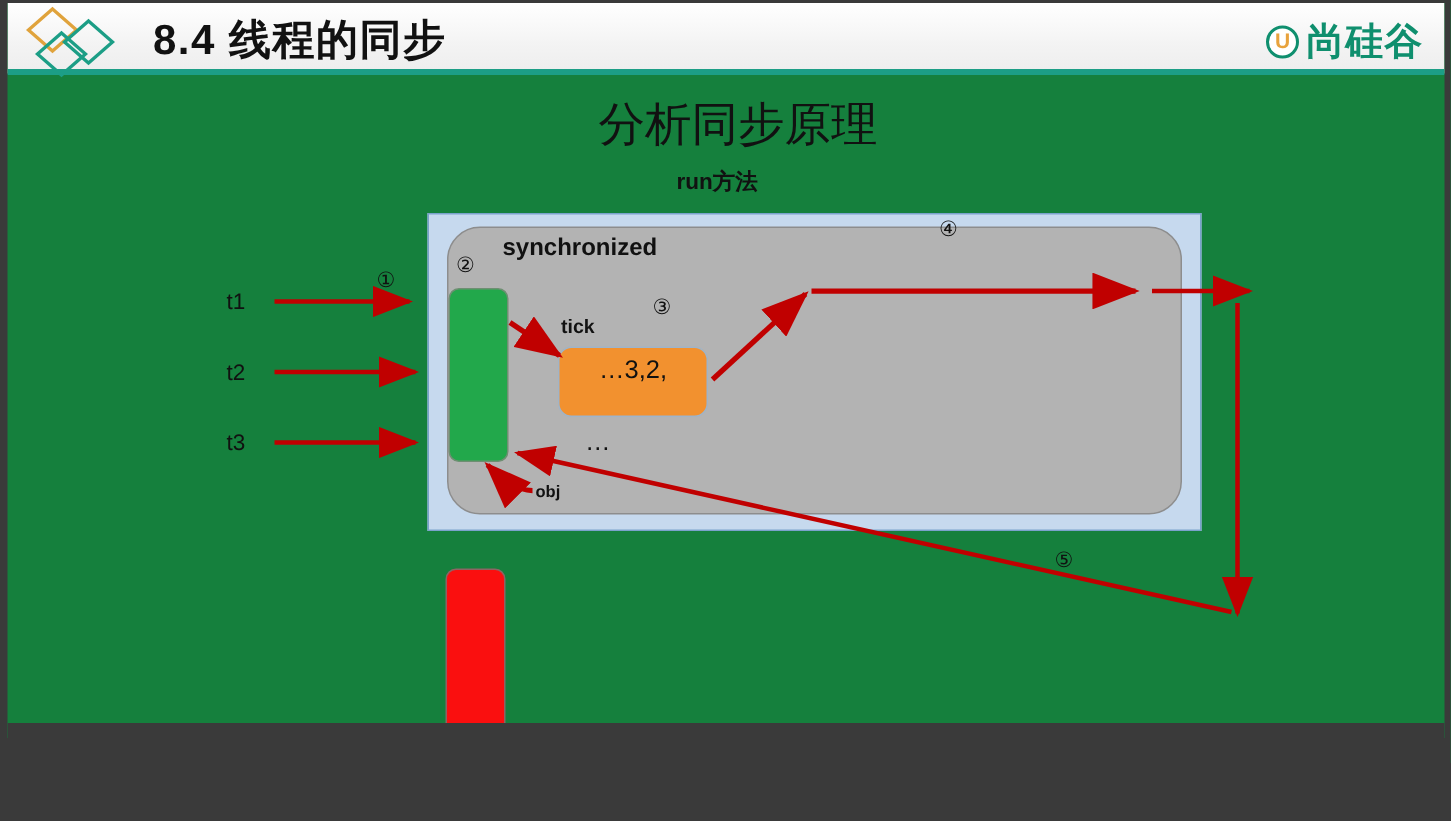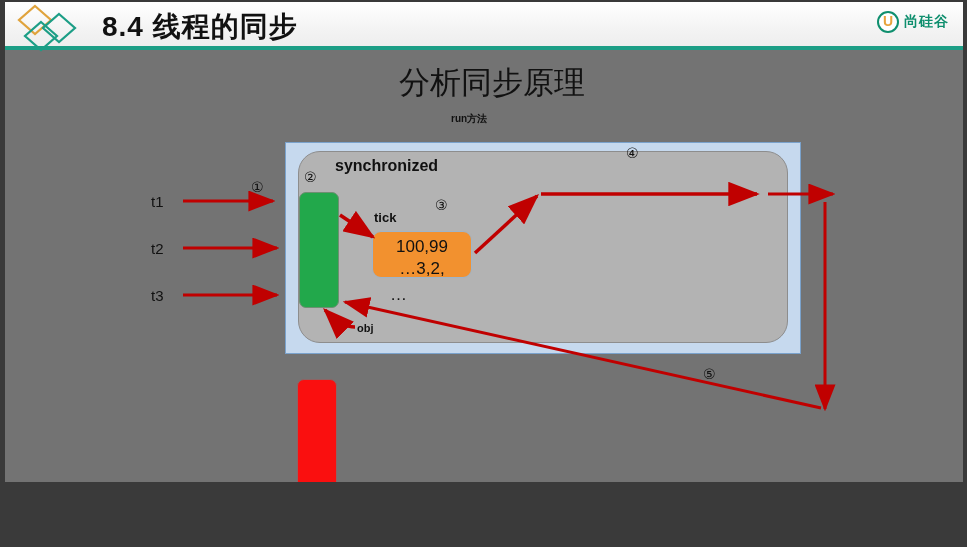--- a/index.html
+++ b/index.html
@@ -5,21 +5,21 @@
   * { box-sizing: border-box; margin: 0; padding: 0; }
   html, body {
     width: 967px; height: 547px;
     background: #3a3a3a;
     font-family: "Liberation Sans", "DejaVu Sans", sans-serif;
     overflow: hidden;
   }
   #slide {
     position: relative;
     width: 967px; height: 492px;
-    background: #737373;
+    background: #15803d;
     border-left: 5px solid #3a3a3a;
     border-right: 4px solid #3a3a3a;
     border-top: 2px solid #3a3a3a;
     overflow: hidden;
   }
   
   #header {
     position: absolute; left: 0; top: 0; width: 100%; height: 47px;
     background: linear-gradient(to bottom, #ffffff 0%, #f3f3f3 60%, #ededed 100%);
   }
@@ -39,34 +39,34 @@
     position: absolute; right: 14px; top: 9px;
     display: flex; align-items: center; gap: 5px;
   }
   #brand-mark {
     width: 22px; height: 22px; border-radius: 50%;
     border: 2.5px solid #0f8f6e; color: #e8a33d;
     font-size: 14px; font-weight: bold; line-height: 17px; text-align: center;
     background: #fff;
   }
   #brand-text {
-    font-size: 14px; font-weight: bold; color: #0f8f6e;
+    font-size: 25px; font-weight: bold; color: #0f8f6e;
     letter-spacing: 1px;
   }
 
   
   #main-title {
     position: absolute; left: 0; top: 60px; width: 100%;
     text-align: center; font-size: 31px; color: #111;
     font-family: "DejaVu Serif", "Liberation Serif", serif;
     padding-left: 16px;
   }
   #sub-title {
     position: absolute; left: 446px; top: 110px;
-    font-size: 10px; font-weight: bold; color: #111;
+    font-size: 15px; font-weight: bold; color: #111;
   }
 
   
   #outer-box {
     position: absolute; left: 280px; top: 140px; width: 516px; height: 212px;
     background: #c6d9ee; border: 1.5px solid #7aa2cc;
   }
   #inner-box {
     position: absolute; left: 12px; top: 8px; width: 490px; height: 192px;
     background: #b3b3b3; border: 1.5px solid #8d8d8d; border-radius: 22px;
@@ -172,21 +172,20 @@
   </div>
 
   <div id="label-sync">synchronized</div>
 
   <div id="green-bar"></div>
   <div id="label-obj">obj</div>
 
   <div id="label-tick">tick</div>
   <div id="tick-box"></div>
   <div id="tick-text">
-    <div>100,99</div>
     <div>…3,2,</div>
   </div>
   <div id="tick-dots">…</div>
 
   <div id="red-box"></div>
 
   <div class="thread-label" id="t1-label">t1</div>
   <div class="thread-label" id="t2-label">t2</div>
   <div class="thread-label" id="t3-label">t3</div>
 

